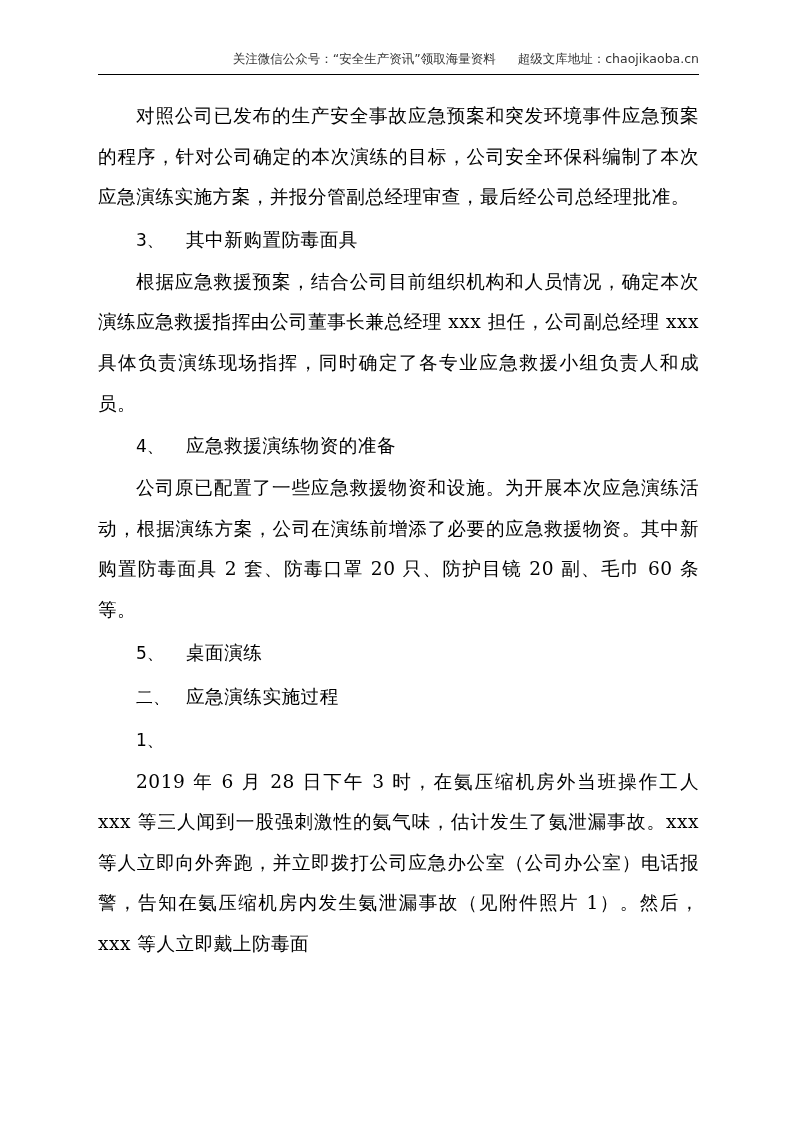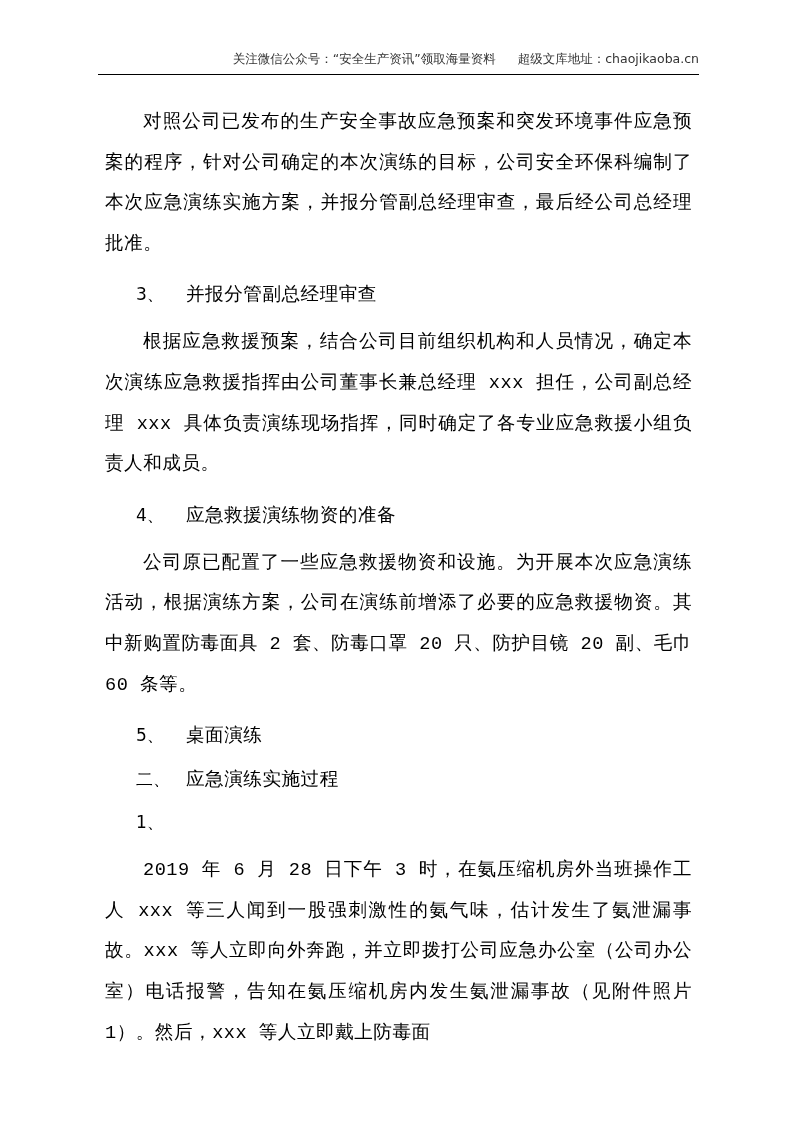--- a/index.html
+++ b/index.html
@@ -10,41 +10,41 @@
     text-align: right; font-family: "DejaVu Sans", "Liberation Sans", sans-serif;
     font-size: 12.5px; color: #333; line-height: 18px; white-space: nowrap;
   }
   .header .gap { display: inline-block; width: 22px; }
   .header-rule { position: absolute; left: 98px; top: 74px; width: 601px; height: 0; border-top: 1px solid #000; }
   .body {
     position: absolute; left: 98px; top: 96px; width: 601px;
     font-family: "DejaVu Serif", "Liberation Serif", serif;
     font-size: 18.6px; color: #000; line-height: 40.6px;
   }
-  .para { margin: 7px; text-indent: 38px; text-align: justify; text-align-last: left; letter-spacing: 0.5px; font-family: Liberation Mono, monospace; }
+  .para { margin: 0; text-indent: 38px; text-align: justify; text-align-last: left; letter-spacing: 0.5px; }
   .heading { margin: 0; padding-left: 38px; display: flex; align-items: baseline; line-height: 43px; }
   .heading .num { display: inline-block; width: 50px; font-family: "DejaVu Sans", "Liberation Sans", sans-serif; font-size: 17px; }
   .heading .title { letter-spacing: 0.5px; }
 </style>
 </head>
 <body>
 
 <div class="page">
 
   <div class="header">
     <span>关注微信公众号：“安全生产资讯”领取海量资料</span><span class="gap"></span><span>超级文库地址：</span><span>chaojikaoba.cn</span>
   </div>
   <div class="header-rule"></div>
 
   <div class="body">
     <p class="para">对照公司已发布的生产安全事故应急预案和突发环境事件应急预案的程序，针对公司确定的本次演练的目标，公司安全环保科编制了本次应急演练实施方案，并报分管副总经理审查，最后经公司总经理批准。</p>
 
     <div class="heading">
       <span class="num">3、</span>
-      <span class="title">并报分管副总经理审查</span>
+      <span class="title">其中新购置防毒面具</span>
     </div>
     <p class="para">根据应急救援预案，结合公司目前组织机构和人员情况，确定本次演练应急救援指挥由公司董事长兼总经理 xxx 担任，公司副总经理 xxx 具体负责演练现场指挥，同时确定了各专业应急救援小组负责人和成员。</p>
 
     <div class="heading">
       <span class="num">4、</span>
       <span class="title">应急救援演练物资的准备</span>
     </div>
     <p class="para">公司原已配置了一些应急救援物资和设施。为开展本次应急演练活动，根据演练方案，公司在演练前增添了必要的应急救援物资。其中新购置防毒面具 2 套、防毒口罩 20 只、防护目镜 20 副、毛巾 60 条等。</p>
 
     <div class="heading">

